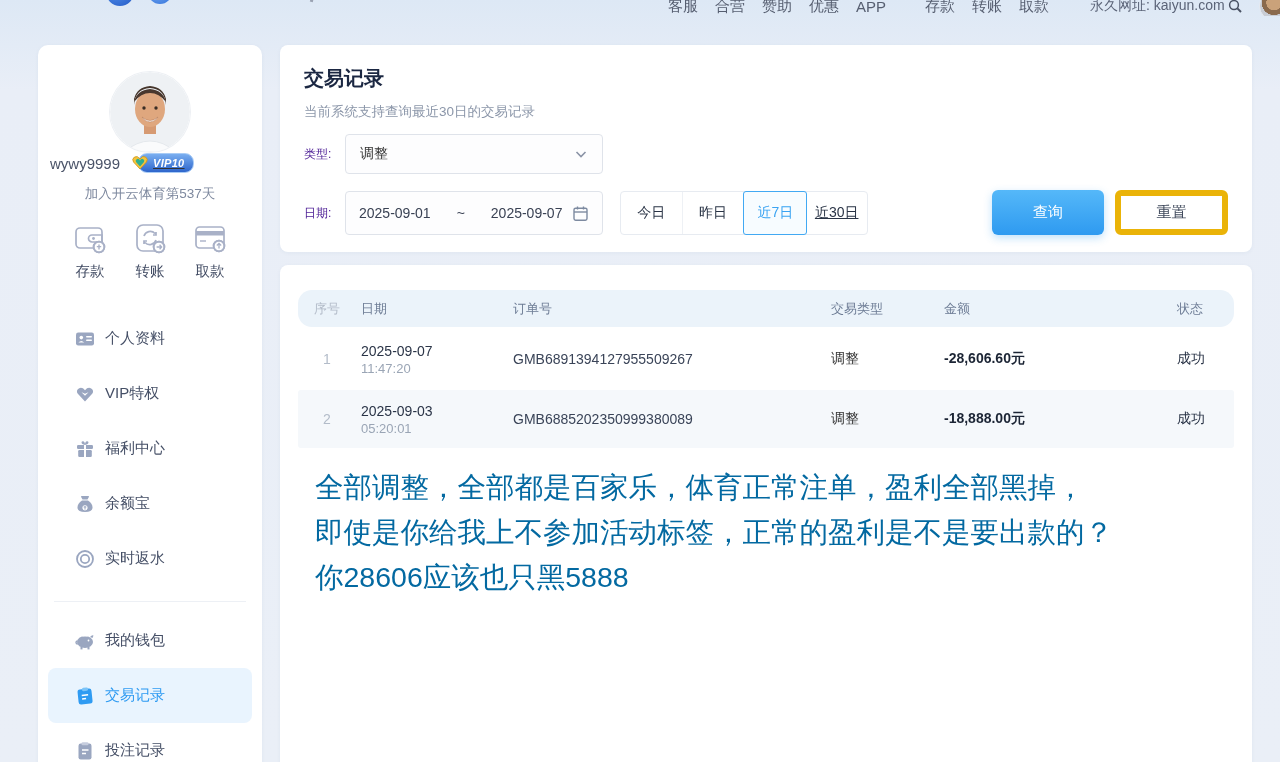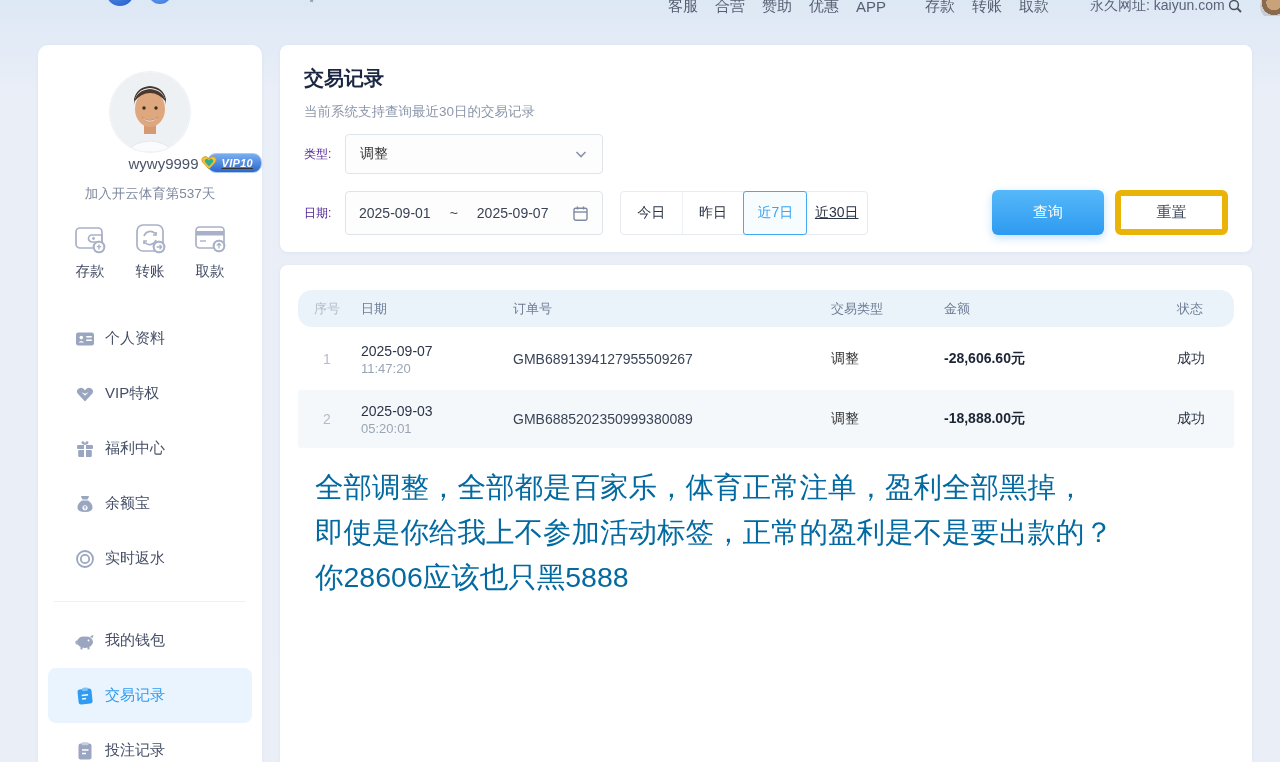--- a/index.html
+++ b/index.html
@@ -25,21 +25,21 @@
      background:radial-gradient(circle at 35% 35%, #5d9af0, #1f56c4); }
   .logo-frag .c2 { position:absolute; left:42px; top:2px; width:24px; height:24px; border-radius:50%;
      background:radial-gradient(circle at 40% 40%, #7fb2f5, #2f6fd9); }
   .logo-frag .c3 { position:absolute; left:205px; top:14px; width:3px; height:10px; background:#9aa2b2; transform:rotate(14deg); }
 
   
   .sidebar { position:absolute; left:38px; top:45px; width:224px; height:760px;
     background:#fff; border-radius:10px; box-shadow:0 1px 4px rgba(40,70,120,.05); }
   .avatar { position:absolute; left:72px; top:27px; width:80px; height:80px; border-radius:50%;
     overflow:hidden; box-shadow:0 0 0 1px #edf0f4; }
-  .user-row { position:absolute; top:108px; left:0; width:100%; display:flex; justify-content:flex-end; align-items:center; gap:8px; }
+  .user-row { position:absolute; top:108px; left:12px; width:100%; display:flex; justify-content:flex-start; align-items:center; gap:18px; }
   .username { font-size:15px; color:#4a5368; }
   .vip-badge { display:inline-flex; align-items:center; height:20px; padding:0 8px 0 14px; border-radius:9px;
     background:linear-gradient(180deg,#79aef0,#2e66cc); border:1px solid #a8cbf5; position:relative;text-decoration:underline; }
   .vip-badge .vip-text { color:#fff; font-size:11px; font-weight:bold; font-style:italic; letter-spacing:.3px; }
   .vip-gem { position:absolute; left:-8px; top:-1px; width:18px; height:18px; }
   .join-text { position:absolute; top:140px; width:100%; text-align:center; font-size:13.5px; color:#7d889e; }
   .quick-actions { position:absolute; top:175px; left:0; width:100%; display:flex; justify-content:space-between; padding:0 24px; }
   .qa-item { display:flex; flex-direction:column; align-items:center; width:56px; cursor:pointer; }
   .qa-item svg { width:36px; height:36px; }
   .qa-label { margin-top:6px; font-size:14.5px; color:#3f4961; }
@@ -57,21 +57,21 @@
     background:#fff; border-radius:8px; box-shadow:0 1px 4px rgba(40,70,120,.05); }
   .page-title { position:absolute; left:24px; top:20px; font-size:20px; font-weight:bold; color:#1b2742; }
   .page-subtitle { position:absolute; left:24px; top:58px; font-size:13.5px; color:#8b96a9; }
   .f-label { position:absolute; font-size:12px; color:#4c1d95; }
   .lbl-type { left:24px; top:101px; } .lbl-date { left:24px; top:160px; }
   .select-box { position:absolute; left:65px; top:89px; width:258px; height:40px; background:#fdfdfe;
     border:1px solid #dfe3ea; border-radius:4px; display:flex; align-items:center; padding:0 14px; cursor:pointer; }
   .select-value { font-size:14px; color:#333; flex:1; }
   .date-box { position:absolute; left:65px; top:146px; width:258px; height:44px; background:#fdfdfe;
     border:1px solid #dfe3ea; border-radius:4px; display:flex; align-items:center; padding:0 13px; cursor:pointer; }
-  .date-text { font-size:14px; color:#3a4254; flex:1; display:flex; gap:19px; }
+  .date-text { font-size:14px; color:#3a4254; flex:1; display:flex; gap:26px; }
   .seg-group { position:absolute; left:340px; top:146px; width:248px; height:44px; background:#fff;
     border:1px solid #e7ebf1; border-radius:4px; display:flex; }
   .seg { flex:1; display:flex; align-items:center; justify-content:center; font-size:14px; color:#2a3446;
     border-right:1px solid #eef1f5; cursor:pointer; }
   .seg:last-child { border-right:none;text-decoration:underline; }
   .seg.seg-active { margin:-1px; border:1px solid #42a9f3; border-radius:3px; color:#3aa3f2; background:#f7fcff; flex:none; width:64px; }
   .btn { position:absolute; top:145px; height:45px; border-radius:6px; font-size:15px; display:flex;
     align-items:center; justify-content:center; cursor:pointer; }
   .btn-query { left:712px; width:112px; background:linear-gradient(180deg,#55b8f9,#2e9af0); color:#fff;
     box-shadow:0 3px 8px rgba(46,154,240,.3); }

